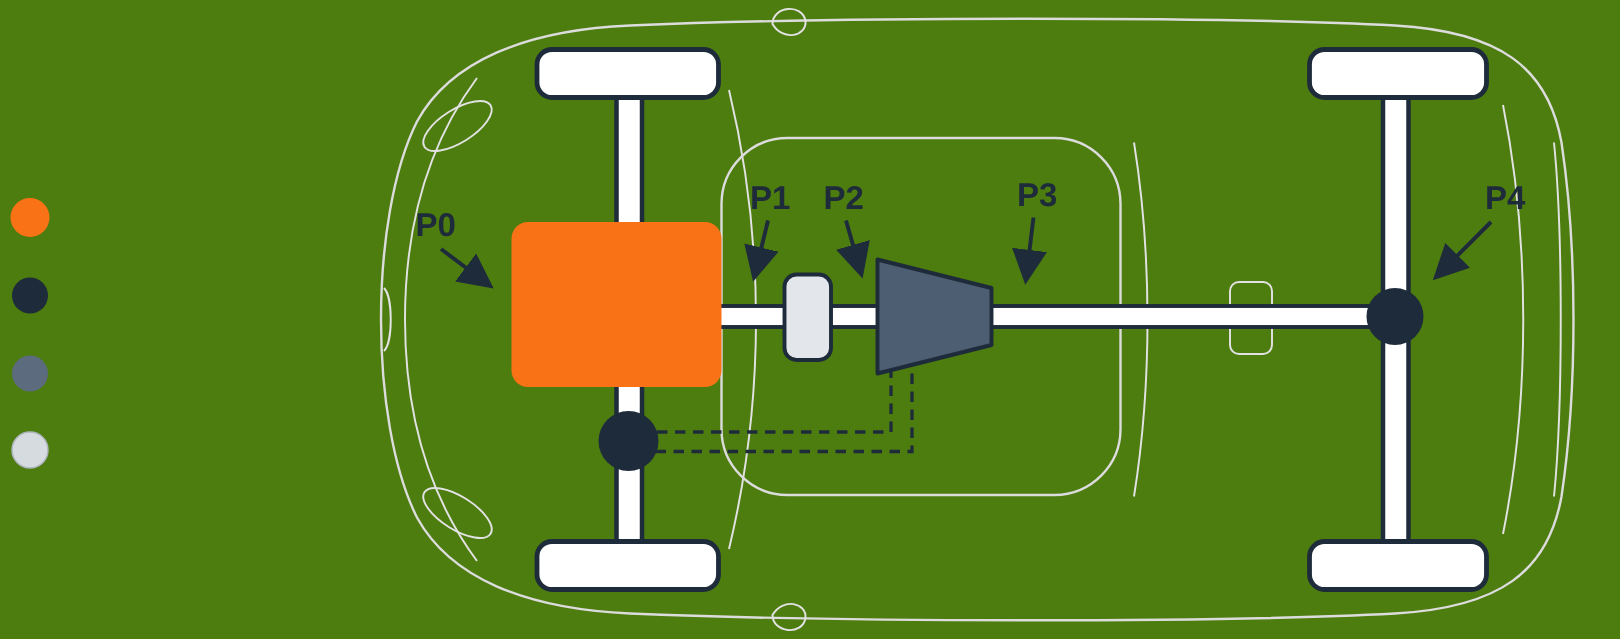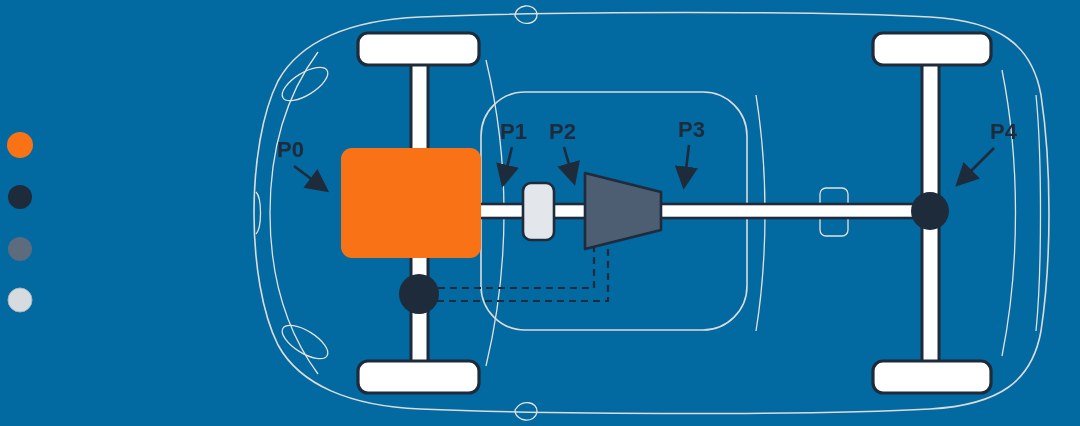--- a/index.html
+++ b/index.html
@@ -4,21 +4,21 @@
 <style>
   html, body {
     margin: 0;
     padding: 0;
     background: #ffffff;
   }
   .stage {
     position: relative;
     width: 1080px;
     height: 426px;
-    background: #0369a1;
+    background: #4d7c0f;
     overflow: hidden;
     font-family: "Liberation Sans", sans-serif;
   }
   svg { display: block; }
   .outline {
     fill: none;
     stroke: #dcdcdc;
     stroke-width: 1.6;
   }
   .outline-thin {

